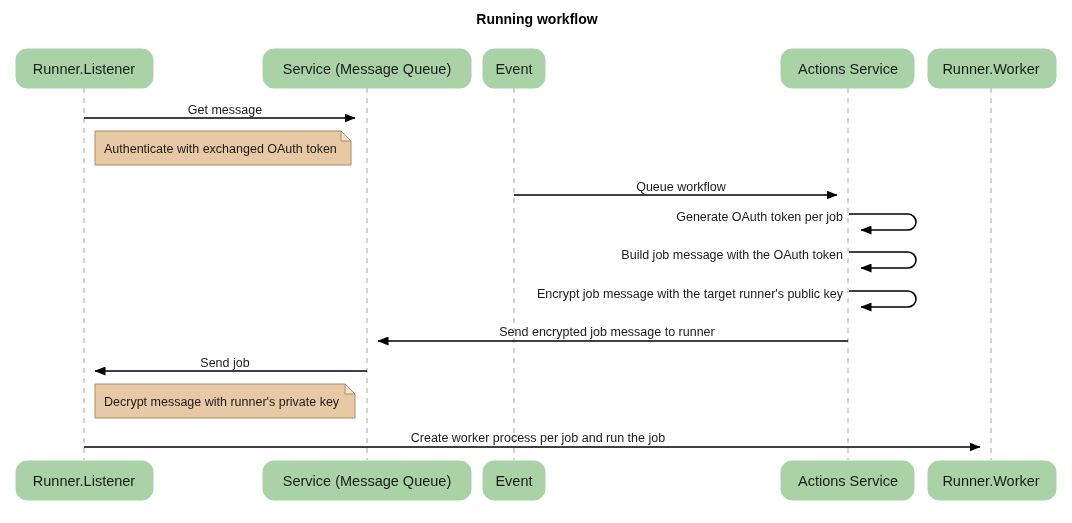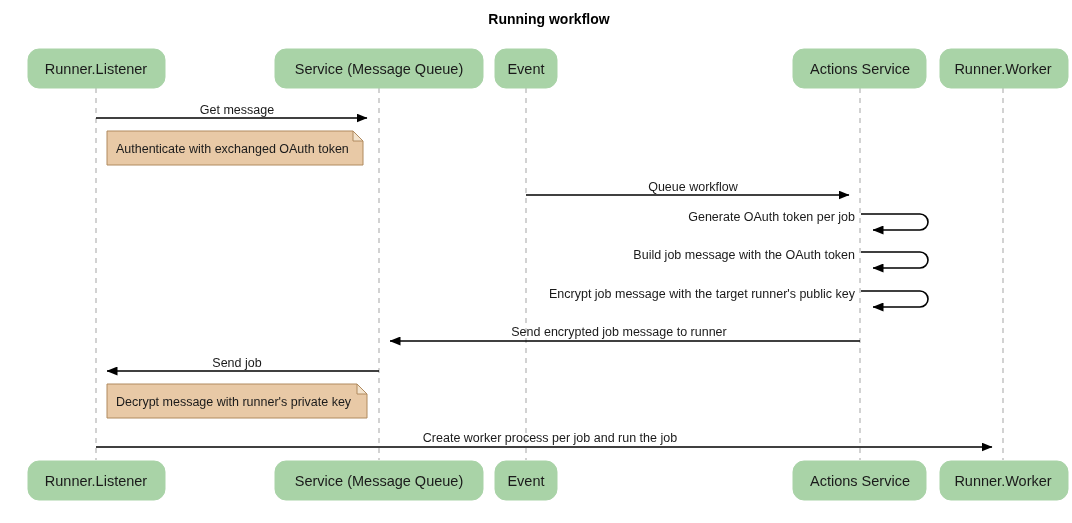--- a/index.html
+++ b/index.html
@@ -9,21 +9,21 @@
   }
   body {
     width: 1072px;
     height: 523px;
     position: relative;
     font-family: "Liberation Sans", sans-serif;
     overflow: hidden;
   }
   #diagram-root {
     position: absolute;
-    left: 12px; top: 0;
+    left: 0; top: 0;
     width: 868px;
     height: 523px;
   }
   svg.seq {
     position: absolute;
     left: 0; top: 0;
     width: 1072px;
     height: 523px;
     display: block;
   }

